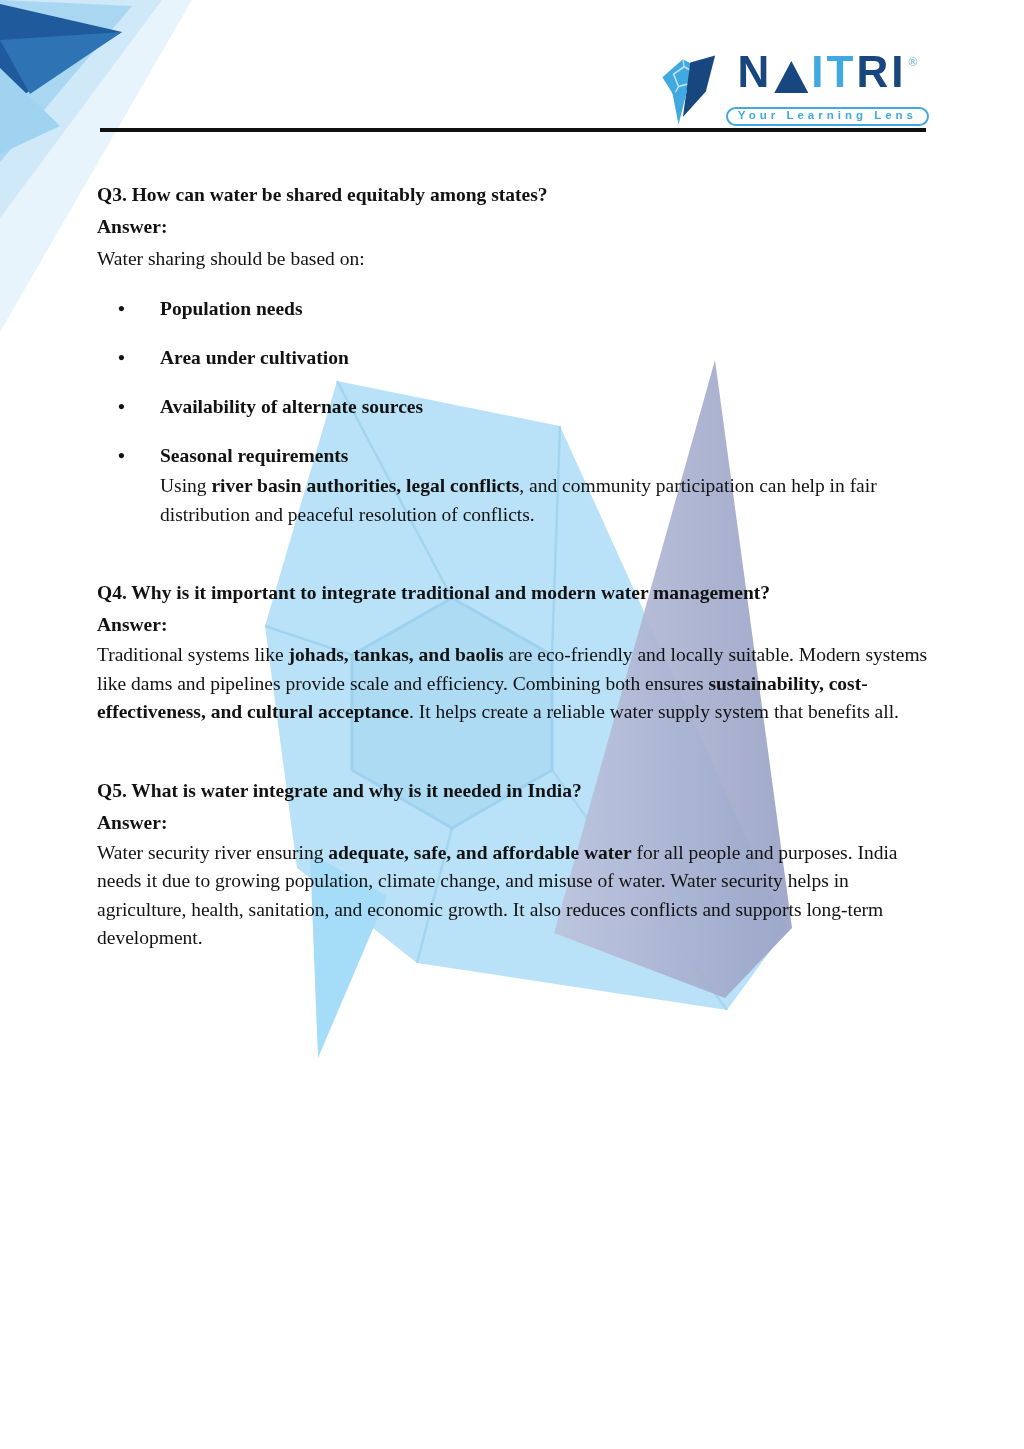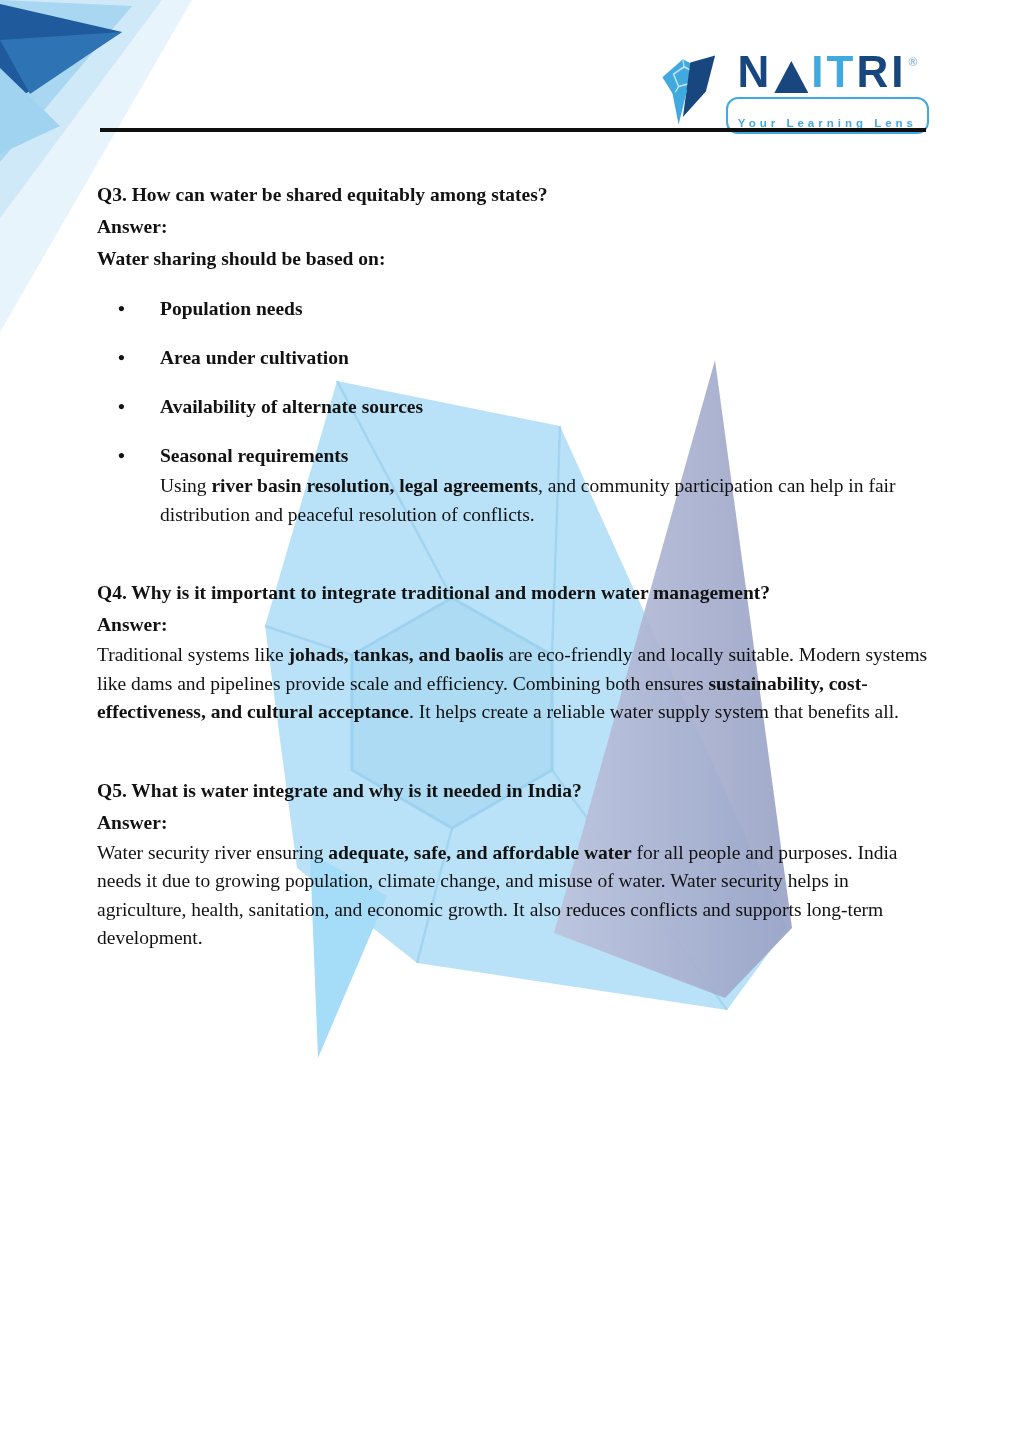--- a/index.html
+++ b/index.html
@@ -24,33 +24,33 @@
   .letter-a{
     display:inline-block;width:34px;height:32px;background:#17477E;
     clip-path:polygon(50% 0,100% 100%,0 100%);
     color:transparent;overflow:hidden;margin:0 3px 1px 2px;
   }
   .reg{
     font-size:12px;line-height:12px;letter-spacing:0;
     color:#8FB9D9;margin-left:2px;transform:translateY(-26px);
   }
   .tagline-box{
-    margin-top:3px;border:2px solid #3FA9E0;border-radius:12px;
-    padding:18px 10px 3px 10px;
+    margin-top:13px;border:2px solid #3FA9E0;border-radius:12px;
+    padding:0 10px 3px 10px;
     font-family:"Liberation Sans",sans-serif;font-size:11.5px;
     letter-spacing:4px;color:#3FA9E0;white-space:nowrap;font-weight:bold;
   }
   .header-rule{position:absolute;left:100px;top:128px;width:826px;height:4px;background:#101010;}
   
   .watermark{position:absolute;left:252px;top:348px;pointer-events:none;}
   
   .content{position:absolute;left:97px;top:171px;width:831px;font-size:19.5px;}
   .q-title{font-weight:bold;line-height:32px;}
   .answer-label{font-weight:bold;line-height:32px;}
-  .lead{line-height:32px;font-weight:bold;}
+  .lead{line-height:32px;}
   .para{line-height:28.5px;}
   .para .b{font-weight:bold;}
   .bullets{list-style:none;margin:18px 0 0 0;padding:0 0 0 21px;}
   .bullets li{position:relative;padding-left:42px;margin-bottom:17px;}
   .bullets li:last-child{margin-bottom:0;}
   .bullet-marker{position:absolute;left:0;top:0;line-height:32px;font-weight:bold;}
   .bullet-label{font-weight:bold;line-height:32px;}
   .bullet-followup{line-height:28.5px;}
   .bullet-followup .b{font-weight:bold;}
   .section{margin-top:48px;}
@@ -133,21 +133,21 @@
           <span class="bullet-marker">•</span>
           <span class="bullet-label">Area under cultivation</span>
         </li>
         <li>
           <span class="bullet-marker">•</span>
           <span class="bullet-label">Availability of alternate sources</span>
         </li>
         <li>
           <span class="bullet-marker">•</span>
           <div class="bullet-label">Seasonal requirements</div>
-          <div class="bullet-followup"><span>Using </span><span class="b">river basin resolution, legal agreements</span><span>, and community participation can help in fair distribution and peaceful resolution of conflicts.</span></div>
+          <div class="bullet-followup"><span>Using </span><span class="b">river basin authorities, legal conflicts</span><span>, and community participation can help in fair distribution and peaceful resolution of conflicts.</span></div>
         </li>
       </ul>
     </div>
 
     <div class="section">
       <div class="q-title">Q4. Why is it important to integrate traditional and modern water management?</div>
       <div class="answer-label">Answer:</div>
       <div class="para"><span>Traditional systems like </span><span class="b">johads, tankas, and baolis</span><span> are eco-friendly and locally suitable. Modern systems like dams and pipelines provide scale and efficiency. Combining both ensures </span><span class="b">sustainability, cost-effectiveness, and cultural acceptance</span><span>. It helps create a reliable water supply system that benefits all.</span></div>
     </div>
 

